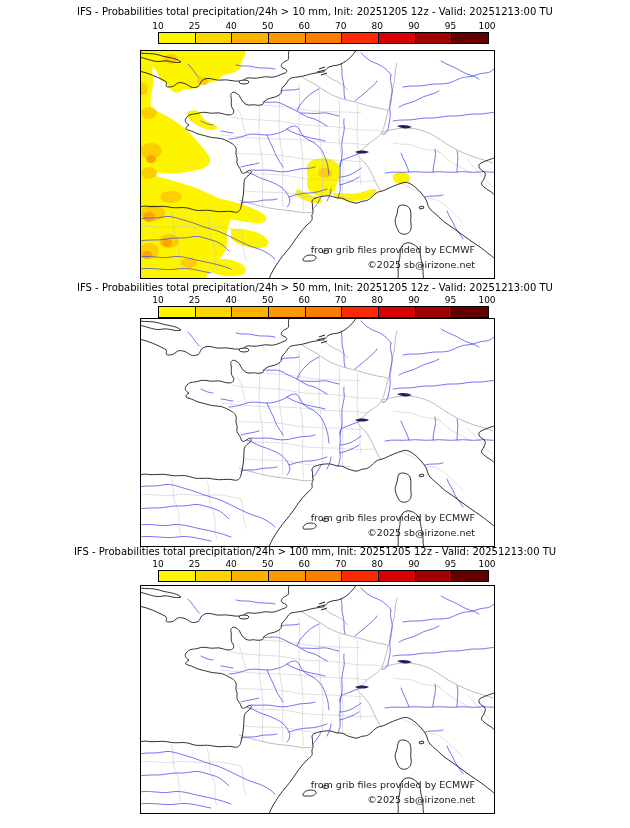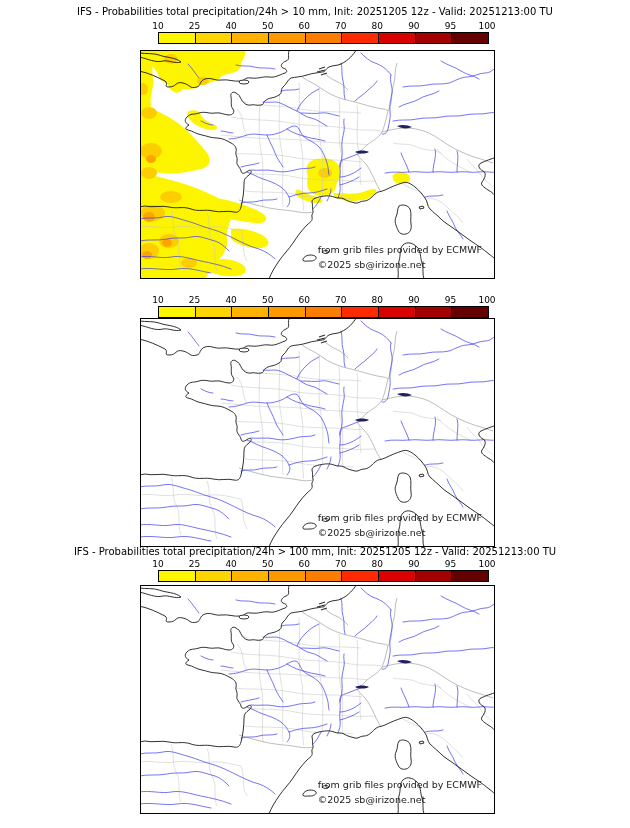--- a/index.html
+++ b/index.html
@@ -11,21 +11,21 @@
   .cbar{position:absolute;left:158px;width:329px;height:22px;}
   .cbar .ticks{position:absolute;top:0;left:0;width:100%;height:10px;}
   .cbar .tick{position:absolute;top:0;transform:translateX(-50%);font-size:9px;line-height:10px;}
   .cbar .bar{position:absolute;top:11px;left:0;width:329px;height:10px;display:flex;
              border:1px solid #000;box-sizing:content-box;}
   .cbar .seg{flex:1 1 0;border-right:1px solid #000;}
   .cbar .seg:last-child{border-right:none;}
   .map{position:absolute;left:140px;width:353px;height:227px;border:1px solid #000;
        background:#fff;overflow:hidden;}
   .map svg{position:absolute;top:0;left:0;width:353px;height:227px;display:block;}
-  .attr{position:absolute;right:12px;bottom:6px;font-size:9.5px;
+  .attr{position:absolute;right:19px;bottom:6px;text-align:right;font-size:9.5px;
         line-height:15px;color:#1a1a1a;}
   
   .coast{fill:none;stroke:var(--coast,#1a1a1a);stroke-width:0.9;stroke-linejoin:round;stroke-linecap:round;}
   .isl{fill:#fff;stroke:var(--coast,#1a1a1a);stroke-width:0.9;}
   .border{fill:none;stroke:var(--border,#a0a0a0);stroke-width:0.7;}
   .dept{fill:none;stroke:var(--department,#c6c6c6);stroke-width:0.55;}
   .river{fill:none;stroke:var(--river,#3b3bee);stroke-width:0.7;stroke-linecap:round;}
   .lake{fill:var(--lake,#202060);stroke:none;}
   .urb{fill:none;stroke:#333;stroke-width:1.2;}
   .y1{fill:var(--prob-low,#fdf500);stroke:none;}
@@ -206,20 +206,21 @@
         <use href="#basemap"></use>
       </svg>
       <div class="attr">
         <div>from grib files provided by ECMWF</div>
         <div>©2025 sb@irizone.net</div>
       </div>
     </div>
   </section>
 
   <section class="panel" style="top:280px;height:263px;">
+    <div class="ptitle" style="top:2px;">IFS - Probabilities total precipitation/24h &gt; 50 mm, Init: 20251205 12z - Valid: 20251213:00 TU</div>
     <div class="cbar" style="top:15px;">
         <div class="ticks">
           <span class="tick" style="left: 0%;">10</span>
           <span class="tick" style="left: 11.1111%;">25</span>
           <span class="tick" style="left: 22.2222%;">40</span>
           <span class="tick" style="left: 33.3333%;">50</span>
           <span class="tick" style="left: 44.4444%;">60</span>
           <span class="tick" style="left: 55.5556%;">70</span>
           <span class="tick" style="left: 66.6667%;">80</span>
           <span class="tick" style="left: 77.7778%;">90</span>

